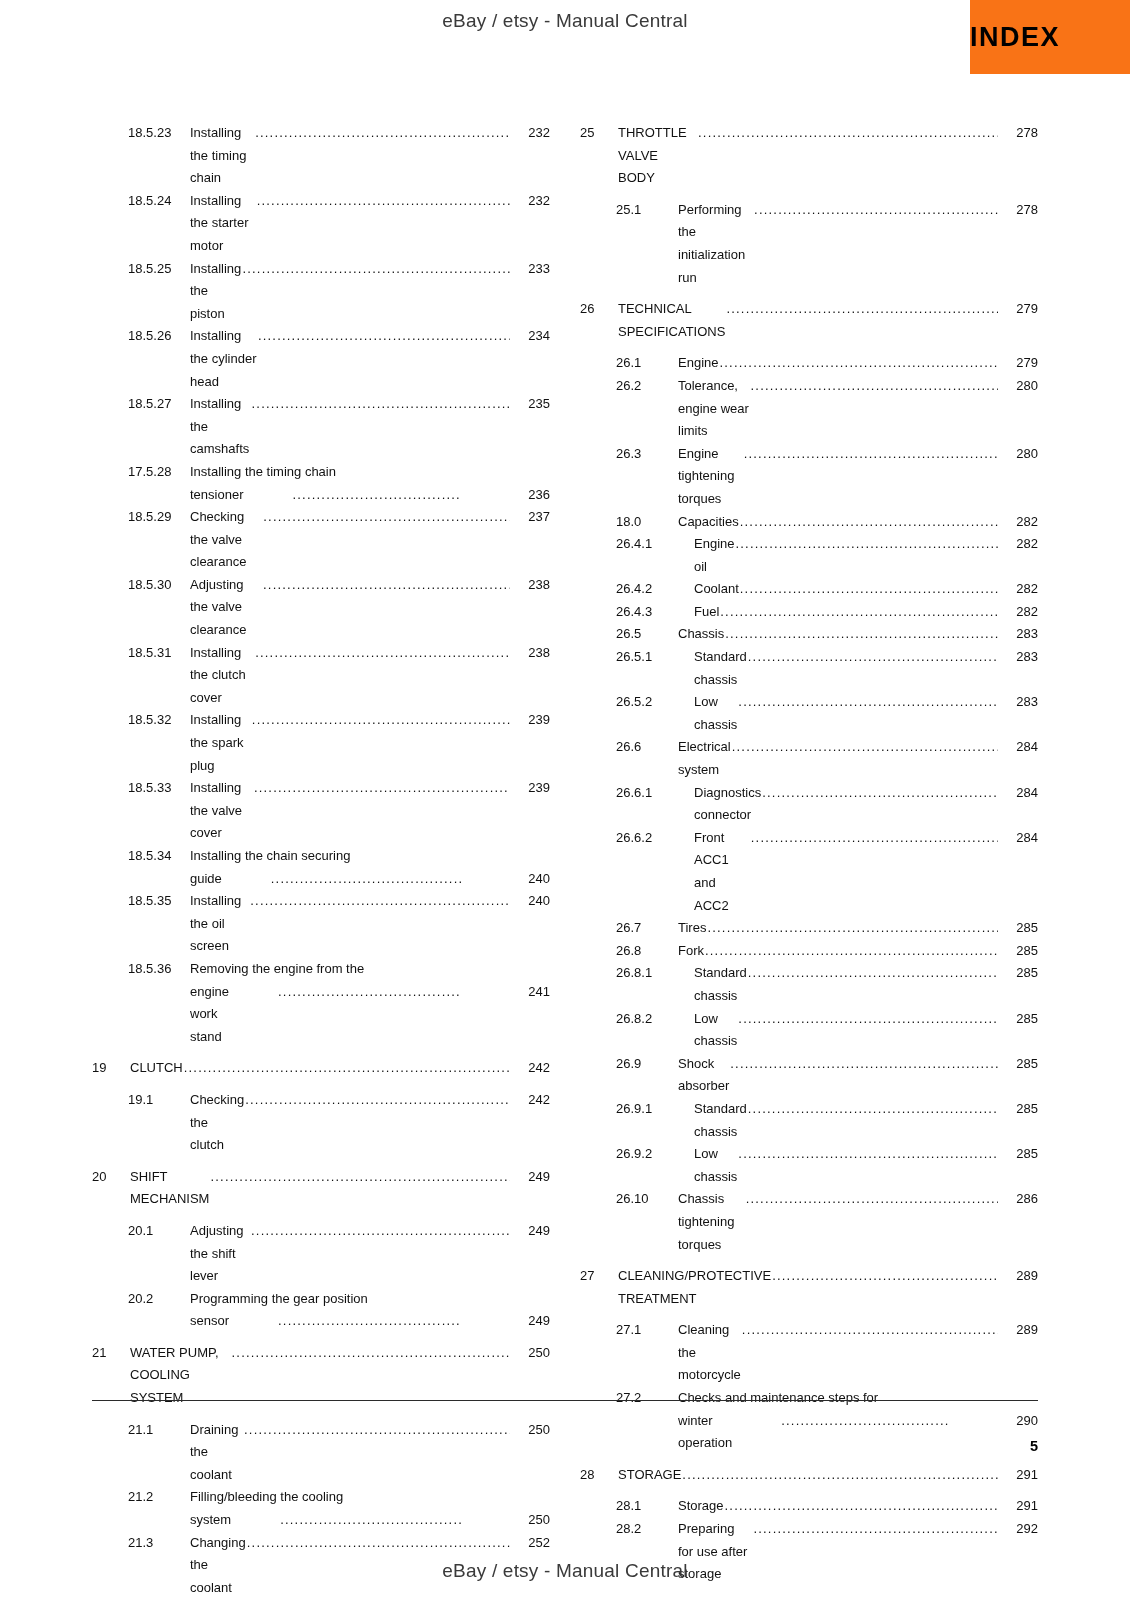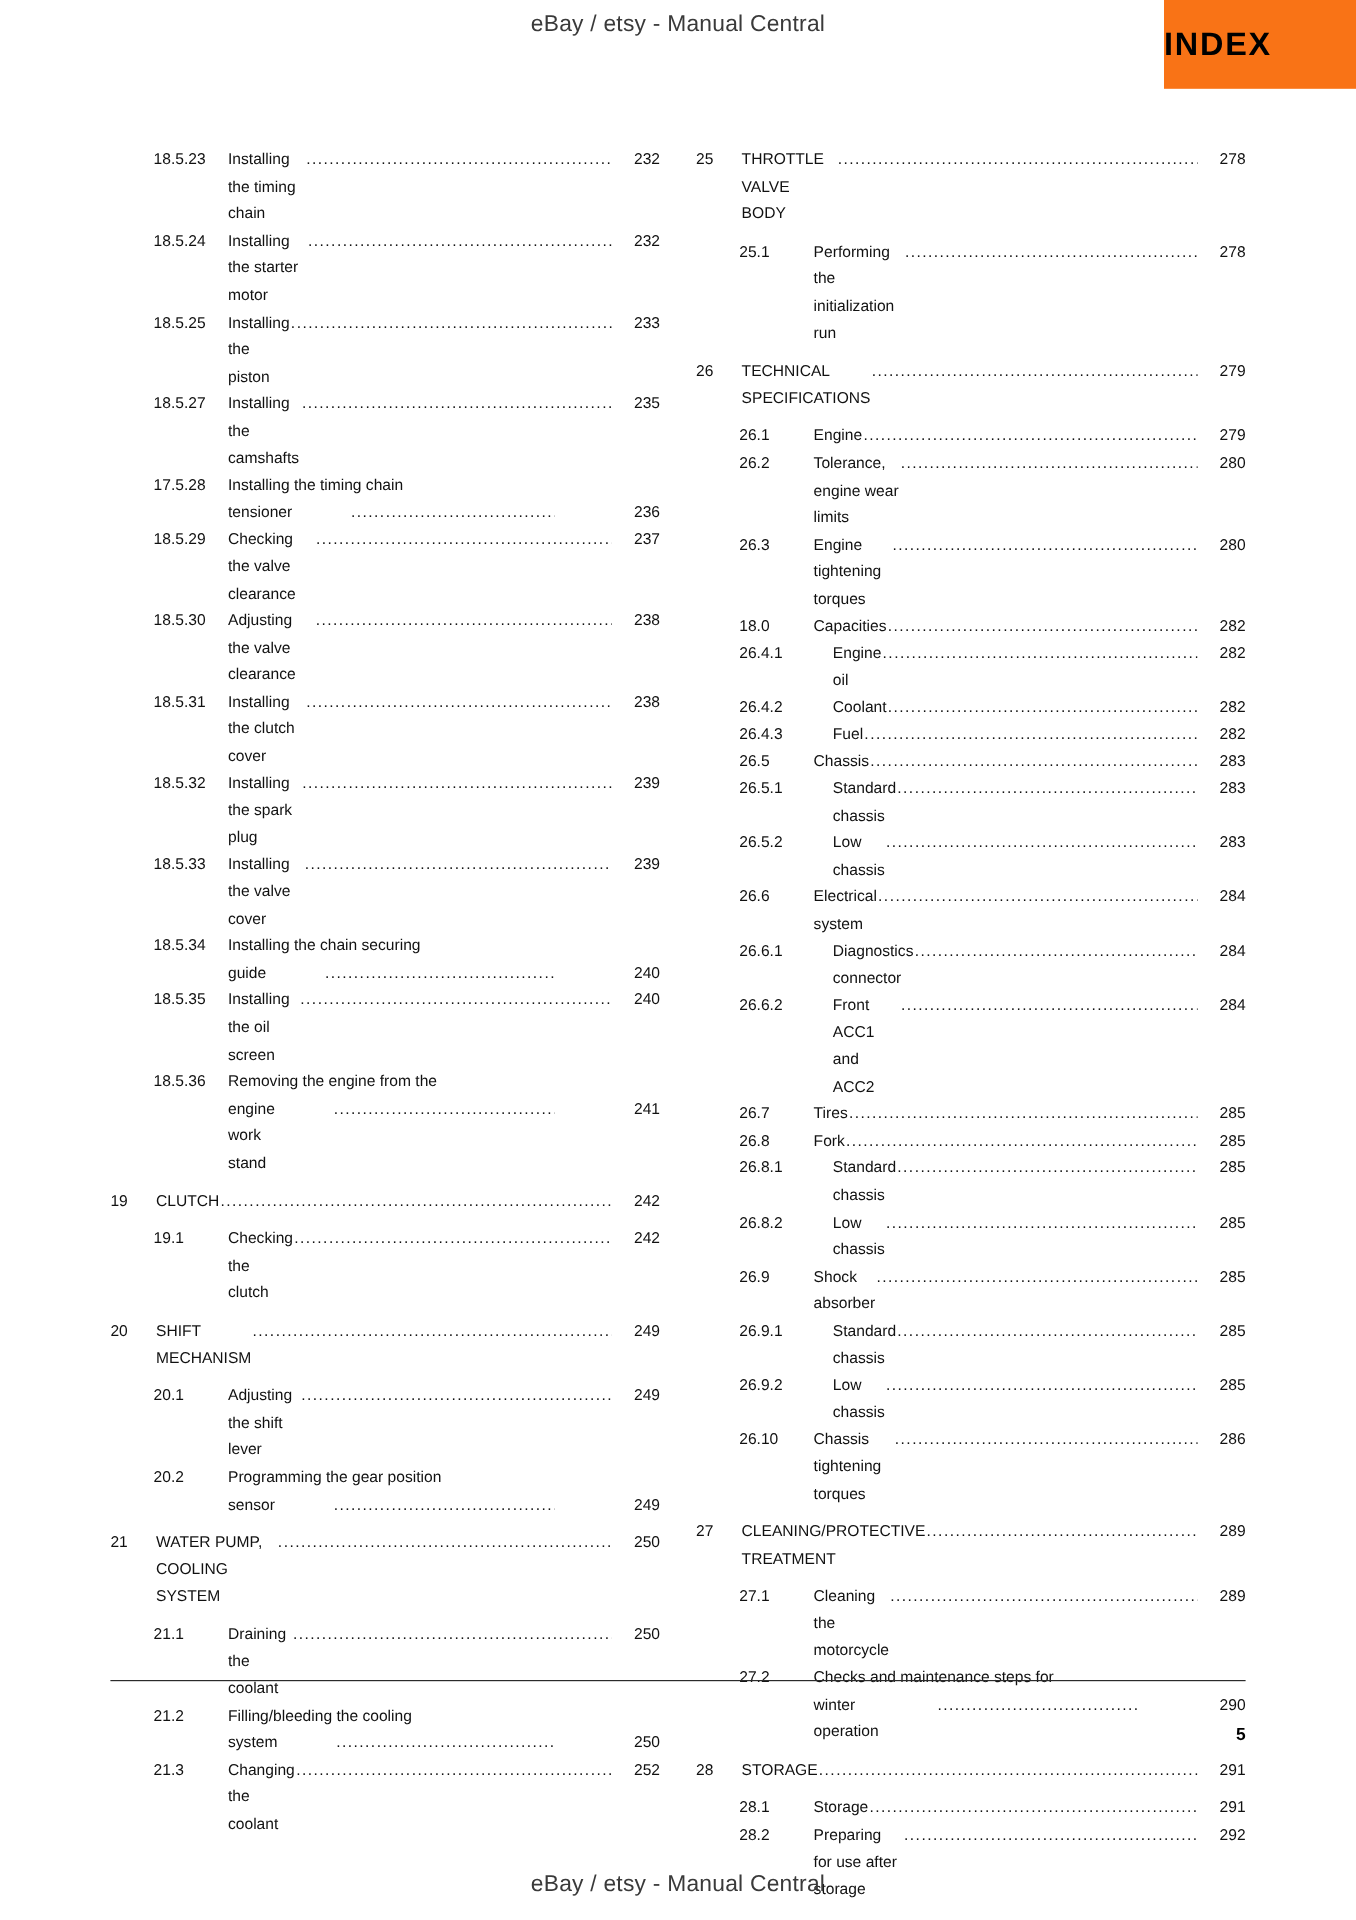--- a/index.html
+++ b/index.html
@@ -169,20 +169,30 @@
         <div class="num">18.5.25</div>
         <div class="title-wrap">
           <div class="title-line">
             <span class="ttl">Installing the piston</span>
             <span class="dots"></span>
             <span class="pg">233</span>
           </div>
         </div>
       </div>
       <div class="row lvl1">
+        <div class="num">18.5.26</div>
+        <div class="title-wrap">
+          <div class="title-line">
+            <span class="ttl">Installing the cylinder head</span>
+            <span class="dots"></span>
+            <span class="pg">234</span>
+          </div>
+        </div>
+      </div>
+      <div class="row lvl1">
         <div class="num">18.5.27</div>
         <div class="title-wrap">
           <div class="title-line">
             <span class="ttl">Installing the camshafts</span>
             <span class="dots"></span>
             <span class="pg">235</span>
           </div>
         </div>
       </div>
       <div class="row lvl1">

